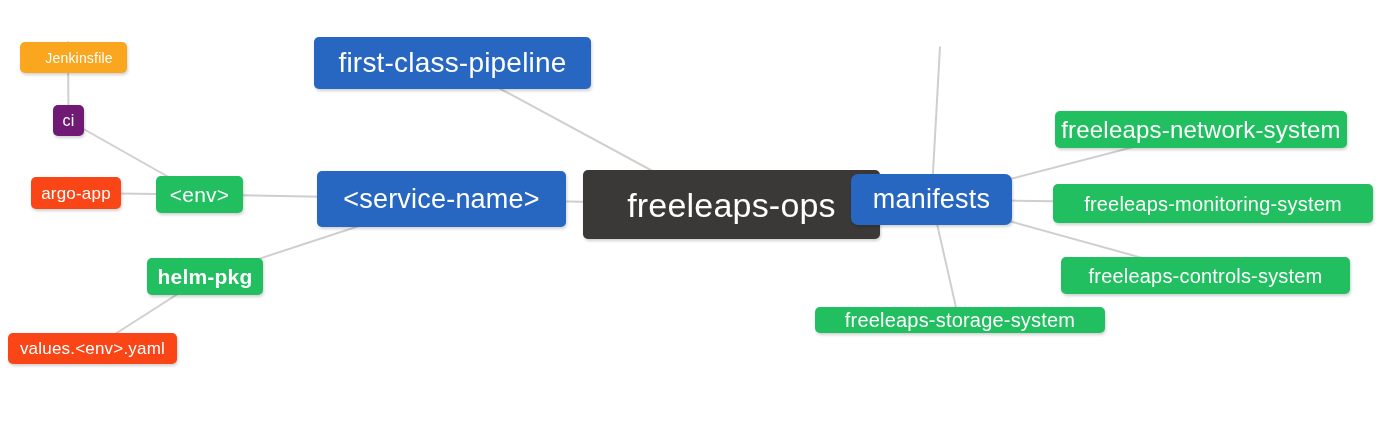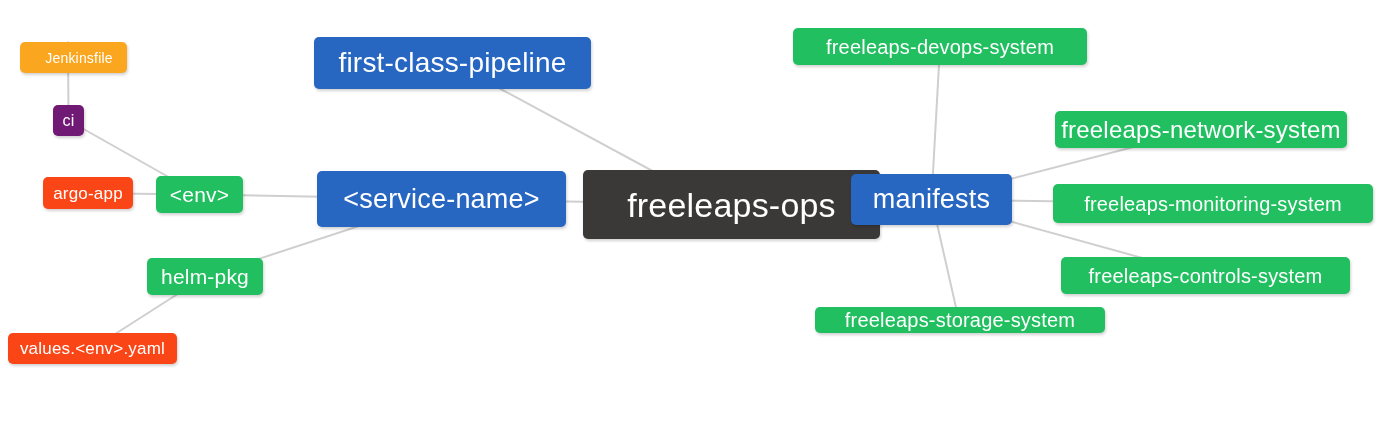--- a/index.html
+++ b/index.html
@@ -54,26 +54,25 @@
       <line x1="714.5" y1="204.5" x2="931.5" y2="199.5" stroke="#CFCFCF" stroke-width="2"></line>
       <line x1="931.5" y1="199.5" x2="940" y2="46.5" stroke="#CFCFCF" stroke-width="2"></line>
       <line x1="931.5" y1="199.5" x2="1201" y2="129.5" stroke="#CFCFCF" stroke-width="2"></line>
       <line x1="931.5" y1="199.5" x2="1213" y2="203.5" stroke="#CFCFCF" stroke-width="2"></line>
       <line x1="931.5" y1="199.5" x2="1205.5" y2="275.5" stroke="#CFCFCF" stroke-width="2"></line>
       <line x1="931.5" y1="199.5" x2="960" y2="325" stroke="#CFCFCF" stroke-width="2"></line>
     </svg>
 
   <div class="node" style="left: 20px; top: 42px; width: 96px; height: 31px; font-size: 14px; background: rgb(250, 166, 30); padding-left: 11px;">Jenkinsfile</div>
   <div class="node" style="left: 53px; top: 105px; width: 31px; height: 31px; font-size: 16px; background: #701a75;">ci</div>
-  <div class="node" style="left: 31px; top: 177px; width: 90px; height: 32px; font-size: 17px; background: rgb(250, 70, 22); margin-left: 12px;">argo-app</div>
+  <div class="node" style="left: 31px; top: 177px; width: 90px; height: 32px; font-size: 17px; background: rgb(250, 70, 22);">argo-app</div>
   <div class="node" style="left: 156px; top: 176px; width: 87px; height: 37px; font-size: 21px; background: rgb(33, 191, 96);">&lt;env&gt;</div>
-  <div class="node" style="left: 147px; top: 258px; width: 116px; height: 37px; font-size: 21px; background: rgb(33, 191, 96);">helm-pkg</div>
+  <div class="node" style="left: 147px; top: 258px; width: 116px; height: 37px; font-size: 21px; background: rgb(33, 191, 96); font-weight: bold;">helm-pkg</div>
   <div class="node" style="left: 8px; top: 333px; width: 169px; height: 31px; font-size: 17px; background: rgb(250, 70, 22);">values.&lt;env&gt;.yaml</div>
   <div class="node" style="left: 317px; top: 171px; width: 249px; height: 56px; font-size: 27px; background: rgb(39, 102, 193);">&lt;service-name&gt;</div>
   <div class="node" style="left: 314px; top: 37px; width: 277px; height: 52px; font-size: 28px; background: rgb(39, 102, 193);">first-class-pipeline</div>
   <div class="node" style="left: 583px; top: 170px; width: 297px; height: 69px; font-size: 34px; background: rgb(59, 56, 56);">freeleaps-ops</div>
-  <div class="node" style="left: 851px; top: 174px; width: 161px; height: 51px; font-size: 27px; background: rgb(39, 102, 193);">manifests</div>
-  <div class="node" style="left: 793px; top: 28px; width: 294px; height: 37px; font-size: 20px; background: rgb(33, 191, 96);">freeleaps-devops-system</div>
+  <div class="node" style="left: 851px; top: 174px; width: 161px; height: 51px; font-size: 27px; background: rgb(39, 102, 193); border-radius: 7px;">manifests</div>
   <div class="node" style="left: 1055px; top: 111px; width: 292px; height: 37px; font-size: 24px; background: rgb(33, 191, 96);">freeleaps-network-system</div>
   <div class="node" style="left: 1053px; top: 184px; width: 320px; height: 39px; font-size: 20px; background: rgb(33, 191, 96);">freeleaps-monitoring-system</div>
   <div class="node" style="left: 1061px; top: 257px; width: 289px; height: 37px; font-size: 20px; background: rgb(33, 191, 96);">freeleaps-controls-system</div>
   <div class="node" style="left: 815px; top: 307px; width: 290px; height: 26px; font-size: 20px; background: rgb(33, 191, 96);">freeleaps-storage-system</div>
 </div>
 
 </body></html>

